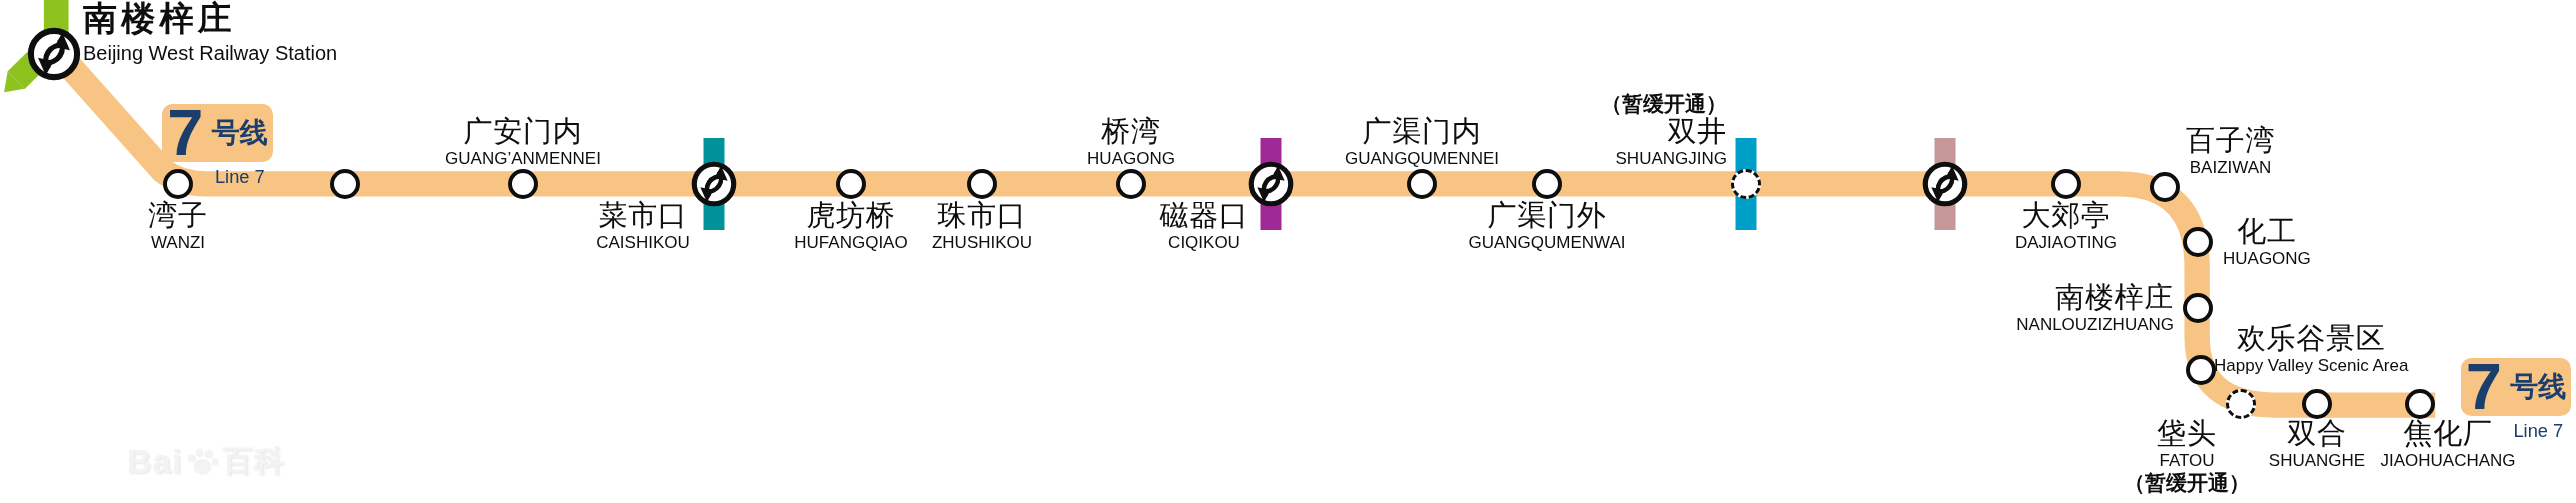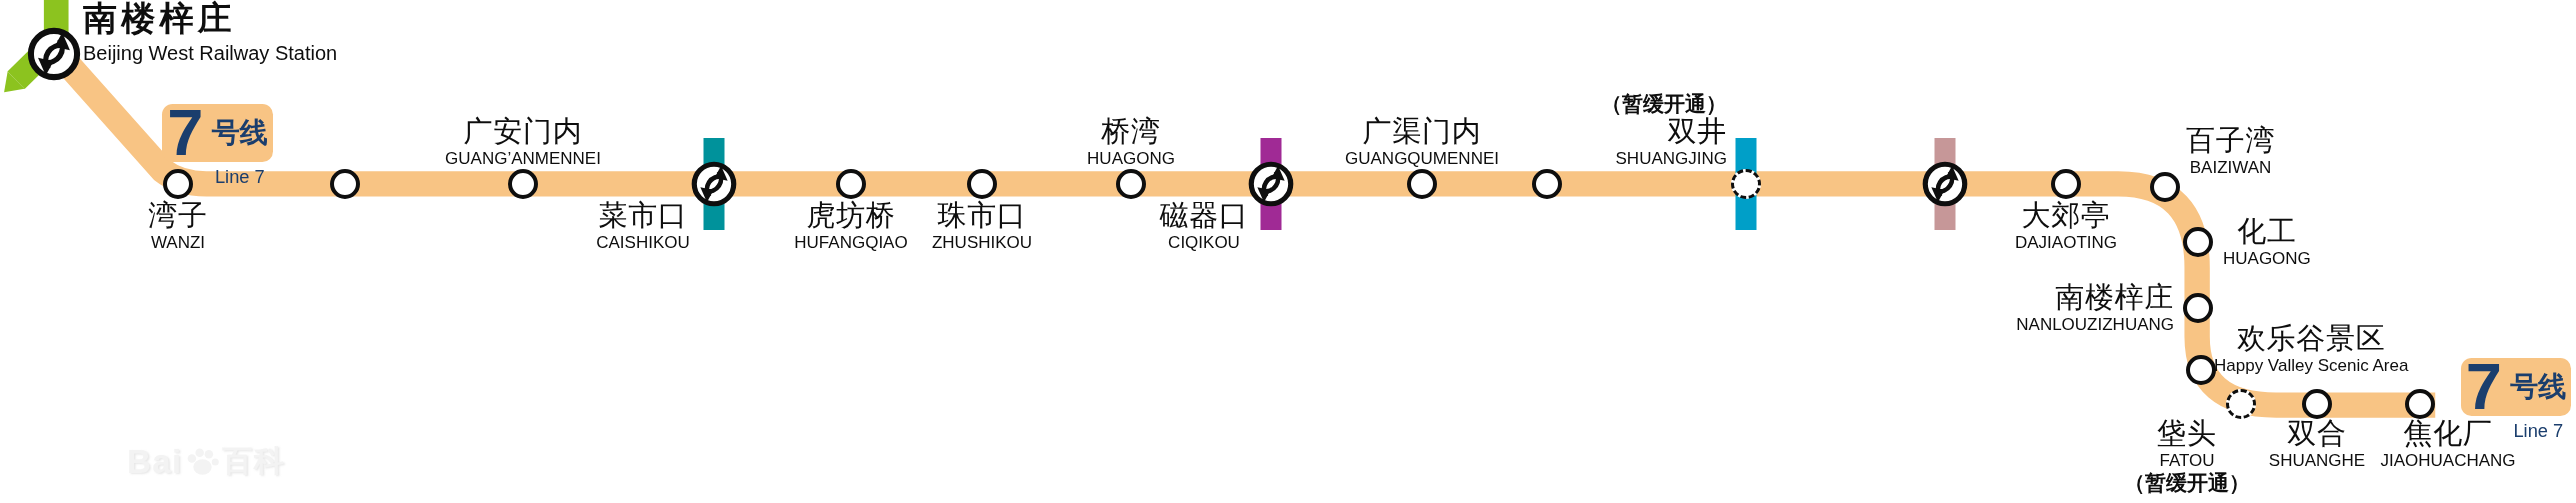--- a/index.html
+++ b/index.html
@@ -156,20 +156,24 @@
     <div class="label a-center" style="left: 1204px; top: 201px; transform: translate(-50%, 0%);">
       <span class="zh">磁器口</span>
       <span class="en">CIQIKOU</span>
     </div>
     <div class="circle" style="left: 1422px; top: 184px;"></div>
     <div class="label a-center" style="left: 1422px; top: 167px; transform: translate(-50%, -100%);">
       <span class="zh">广渠门内</span>
       <span class="en">GUANGQUMENNEI</span>
     </div>
     <div class="circle" style="left: 1547px; top: 184px;"></div>
+    <div class="label a-center" style="left: 1547px; top: 201px; transform: translate(-50%, 0%);">
+      <span class="zh">广渠门外</span>
+      <span class="en">GUANGQUMENWAI</span>
+    </div>
     <div class="bar" style="left: 1746px; top: 184px; background: rgb(0, 159, 200);"></div>
     <div class="circle dashed" style="left: 1746px; top: 184px;"></div>
     <div class="label a-right" style="left: 1727px; top: 167px; transform: translate(-100%, -100%);">
       <span class="note">（暂缓开通）</span>
       <span class="zh">双井</span>
       <span class="en">SHUANGJING</span>
     </div>
     <div class="bar" style="left: 1945px; top: 184px; background: rgb(198, 151, 152);"></div>
     <div class="xfer" style="left: 1945px; top: 184px;">
       <svg viewBox="0 0 100 100">

